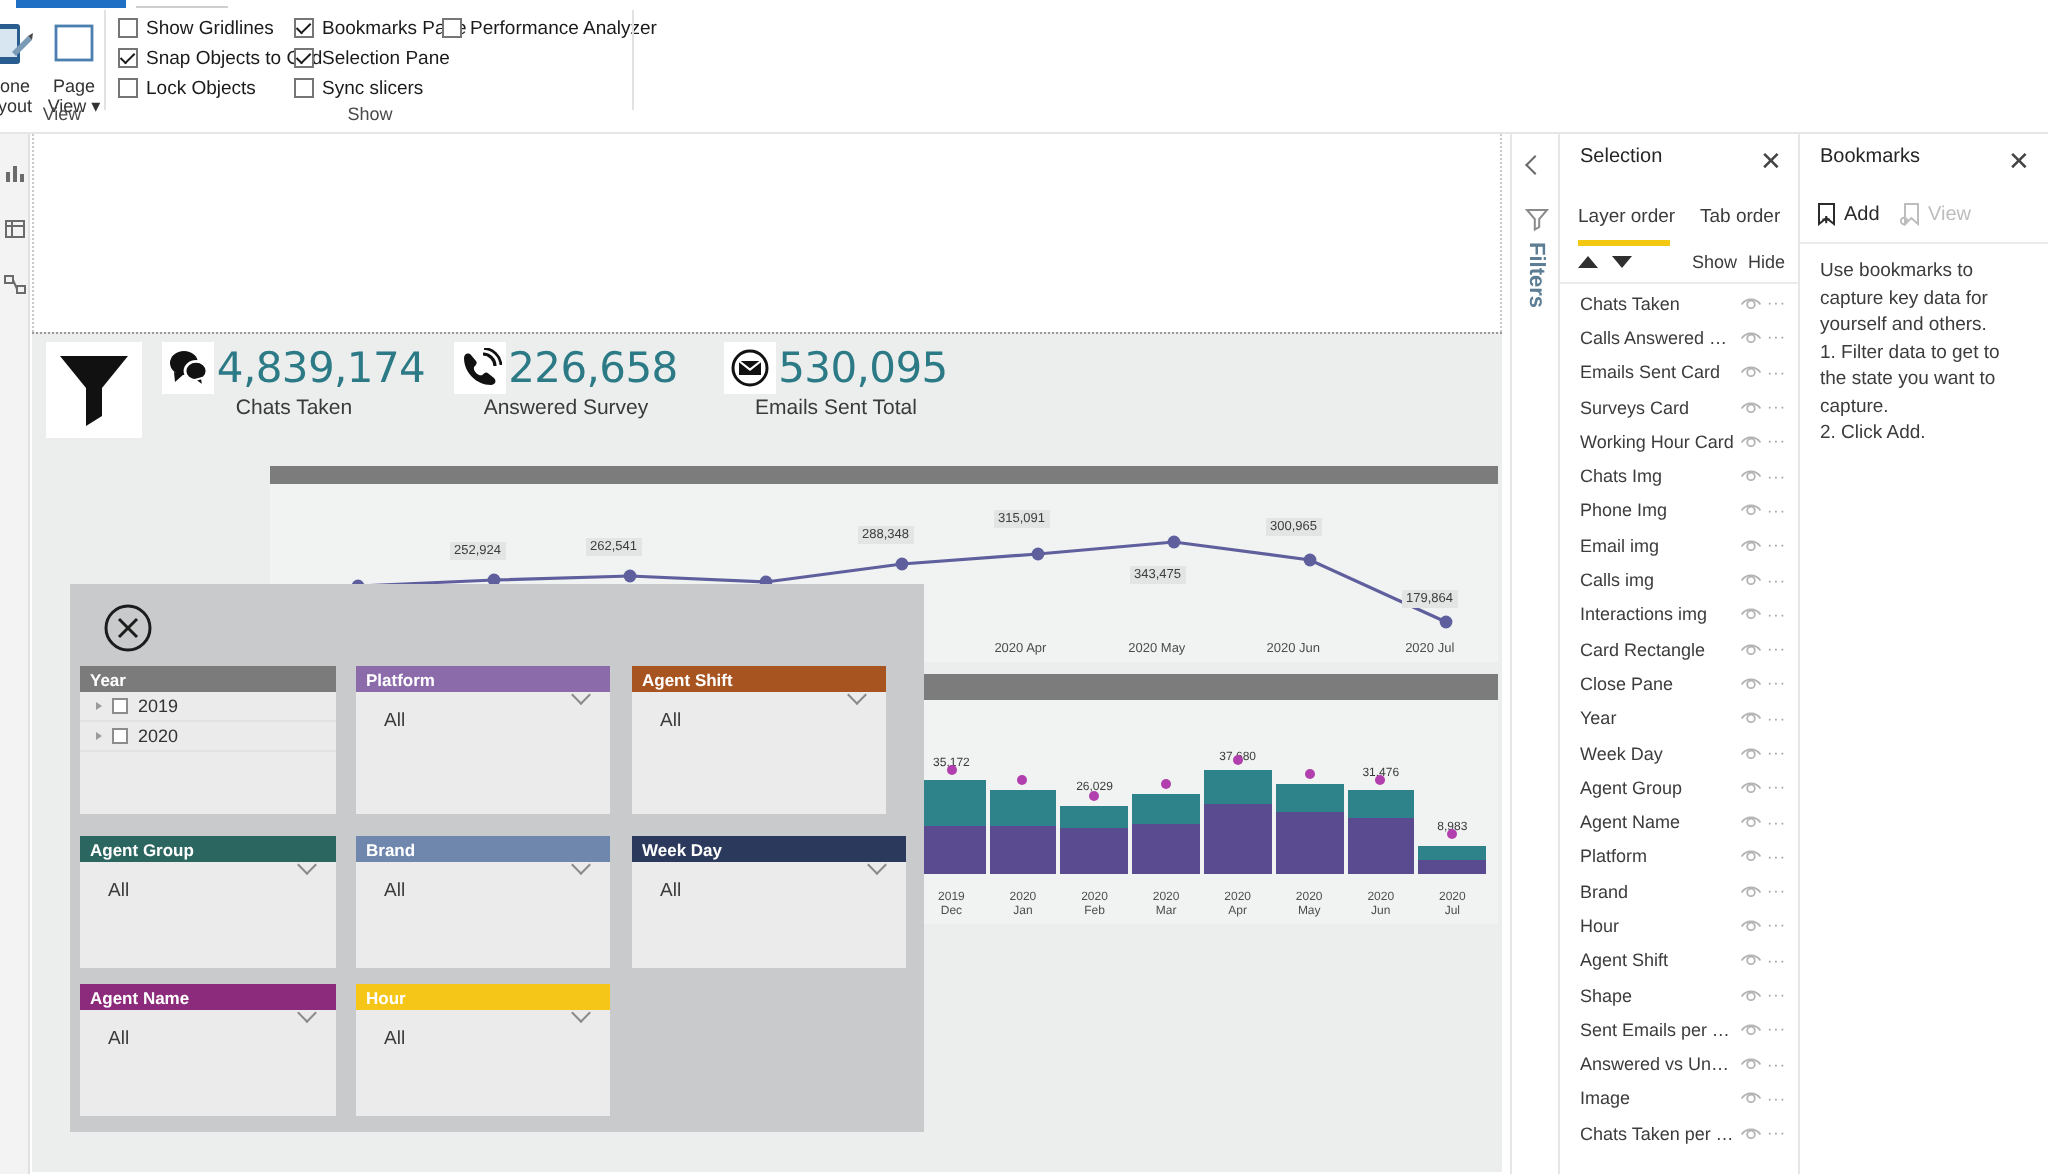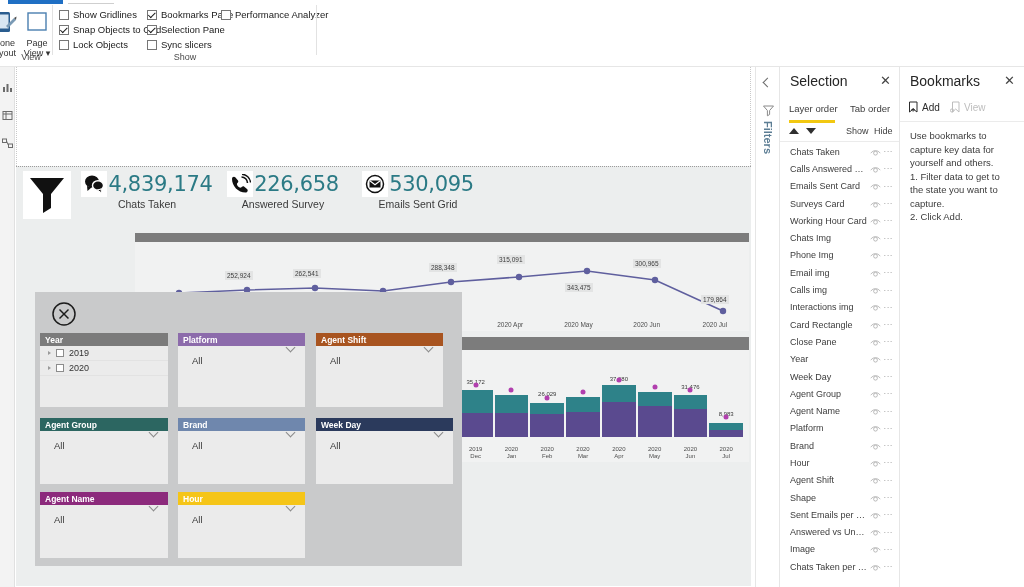--- a/index.html
+++ b/index.html
@@ -35,21 +35,21 @@
     position: absolute; bottom: 0; width: 100%; text-align: center;
     font-size: 9px; color: #4a4a4a;
   }
 
   .big-btn { position: absolute; top: 2px; width: 46px; text-align: center; }
   .big-btn .glyph { height: 30px; display: flex; align-items: flex-end; justify-content: center; }
   .big-btn .cap {
     font-size: 9px; color: #333; line-height: 10px; margin-top: 2px;
   }
 
-  .chk-row { position: absolute; display: flex; align-items: flex-end; gap: 4px; }
+  .chk-row { position: absolute; display: flex; align-items: flex-start; gap: 4px; }
   .chk-box {
     width: 10px; height: 10px; border: 1px solid #767676; background: #fff;
     display: inline-flex; align-items: center; justify-content: center;
     flex: 0 0 auto; position: relative;
   }
   .chk-box.checked::after {
     content: ""; position: absolute;
     width: 6px; height: 3px;
     border-left: 1.6px solid #1a1a1a; border-bottom: 1.6px solid #1a1a1a;
     transform: rotate(-45deg) translate(0px, -1px);
@@ -216,21 +216,21 @@
     writing-mode: vertical-rl; font-size: 11px; font-weight: bold; color: #5c7d94;
     letter-spacing: 0px;
   }
 
   
   #selection {
     position: absolute; left: 780px; top: 67px; width: 120px; height: 520px;
     background: #ffffff; border-right: 1px solid #e6e6e6;
   }
   .pane-title {
-    position: absolute; left: 10px; top: 6px; font-size: 14px; color: #252525;
+    position: absolute; left: 10px; top: 6px; font-size: 10px; color: #252525;
   }
   .pane-x {
     position: absolute; top: 6px; font-size: 13px; color: #444; cursor: default;
   }
   .seg-tabs { position: absolute; left: 0; top: 32px; width: 100%; height: 22px; }
   .seg-tab { position: absolute; font-size: 9.5px; color: #3c3c3c; }
   .seg-underline { position: absolute; left: 9px; top: 21px; width: 46px; height: 2.5px; background: #f2c811; }
   .ord-bar { position: absolute; left: 0; top: 57px; width: 100%; height: 18px; border-bottom: 1px solid #ebebeb; }
   .arw { position: absolute; top: 4px; width: 0; height: 0; }
   .arw-up { border-left: 5px solid transparent; border-right: 5px solid transparent; border-bottom: 6px solid #2f2f2f; }
@@ -414,21 +414,21 @@
       <div class="kpi-top">
         <span class="kpi-ico">
           <svg width="22" height="20" viewBox="0 0 22 20">
             <circle cx="11" cy="10" r="8.5" fill="none" stroke="#111" stroke-width="1.5"></circle>
             <rect x="5.5" y="6.5" width="11" height="7" fill="#111"></rect>
             <path d="M5.5 6.5 L11 10.8 L16.5 6.5" fill="none" stroke="#fff" stroke-width="1.1"></path>
           </svg>
         </span>
         <span class="kpi-val">530,095</span>
       </div>
-      <div class="kpi-cap">Emails Sent Grid</div>
+      <div class="kpi-cap">Emails Sent Total</div>
     </div>
 
 
 
     <div class="lchart">
       <div class="lchart-hdr"></div>
 
       <svg width="614" height="98" viewBox="0 0 614 98" style="position:absolute;left:0;top:0;">
         <polyline points="44,60 112,57 180,55 248,58 316,49 384,44 452,38 520,47 588,78" fill="none" stroke="#5f5f9e" stroke-width="1.6"></polyline>
         <circle cx="44" cy="60" r="3.2" fill="#5f5f9e"></circle>

